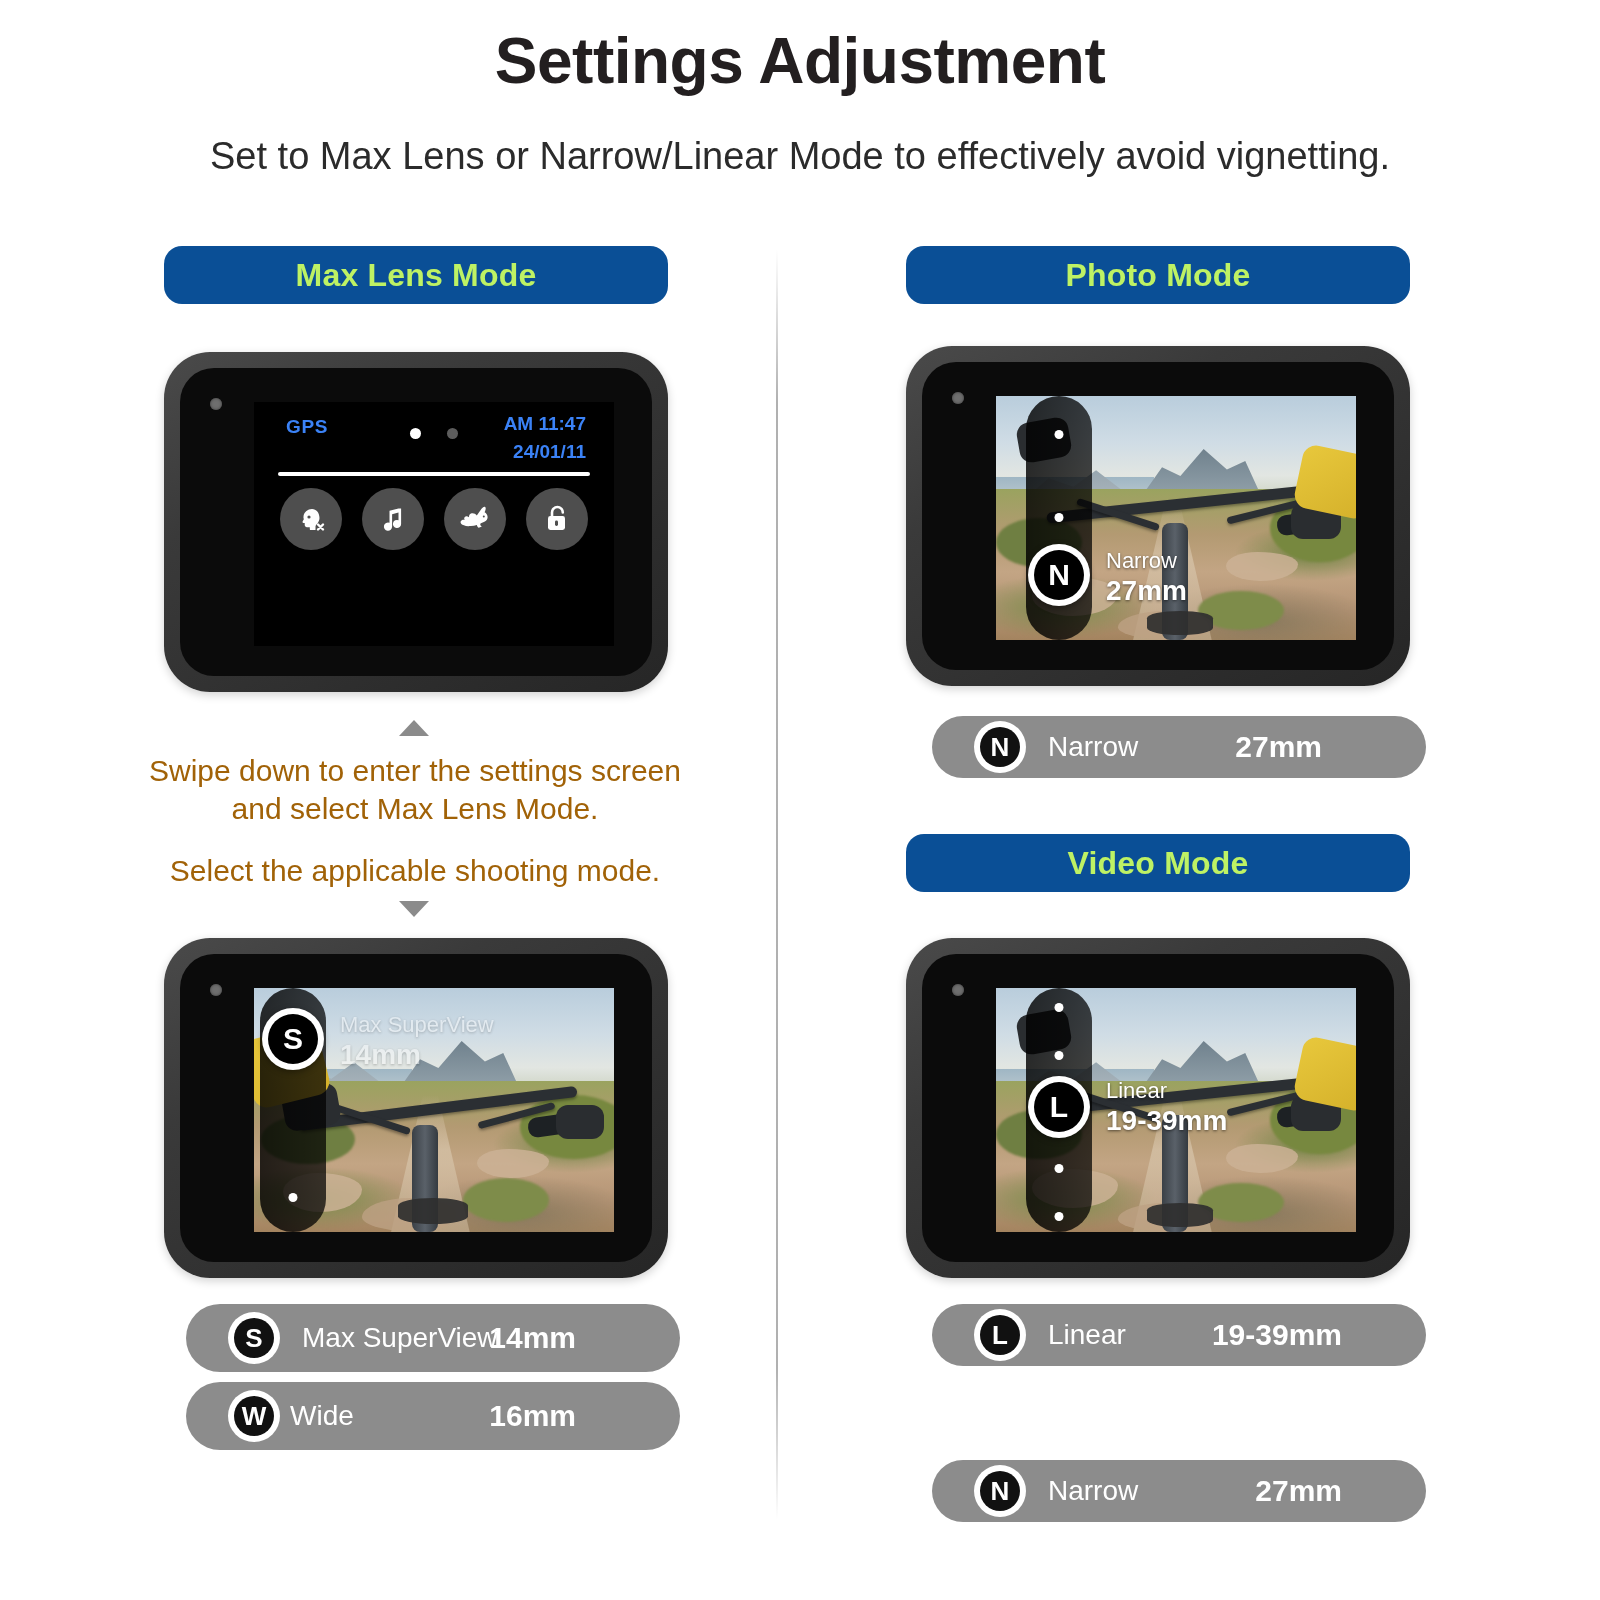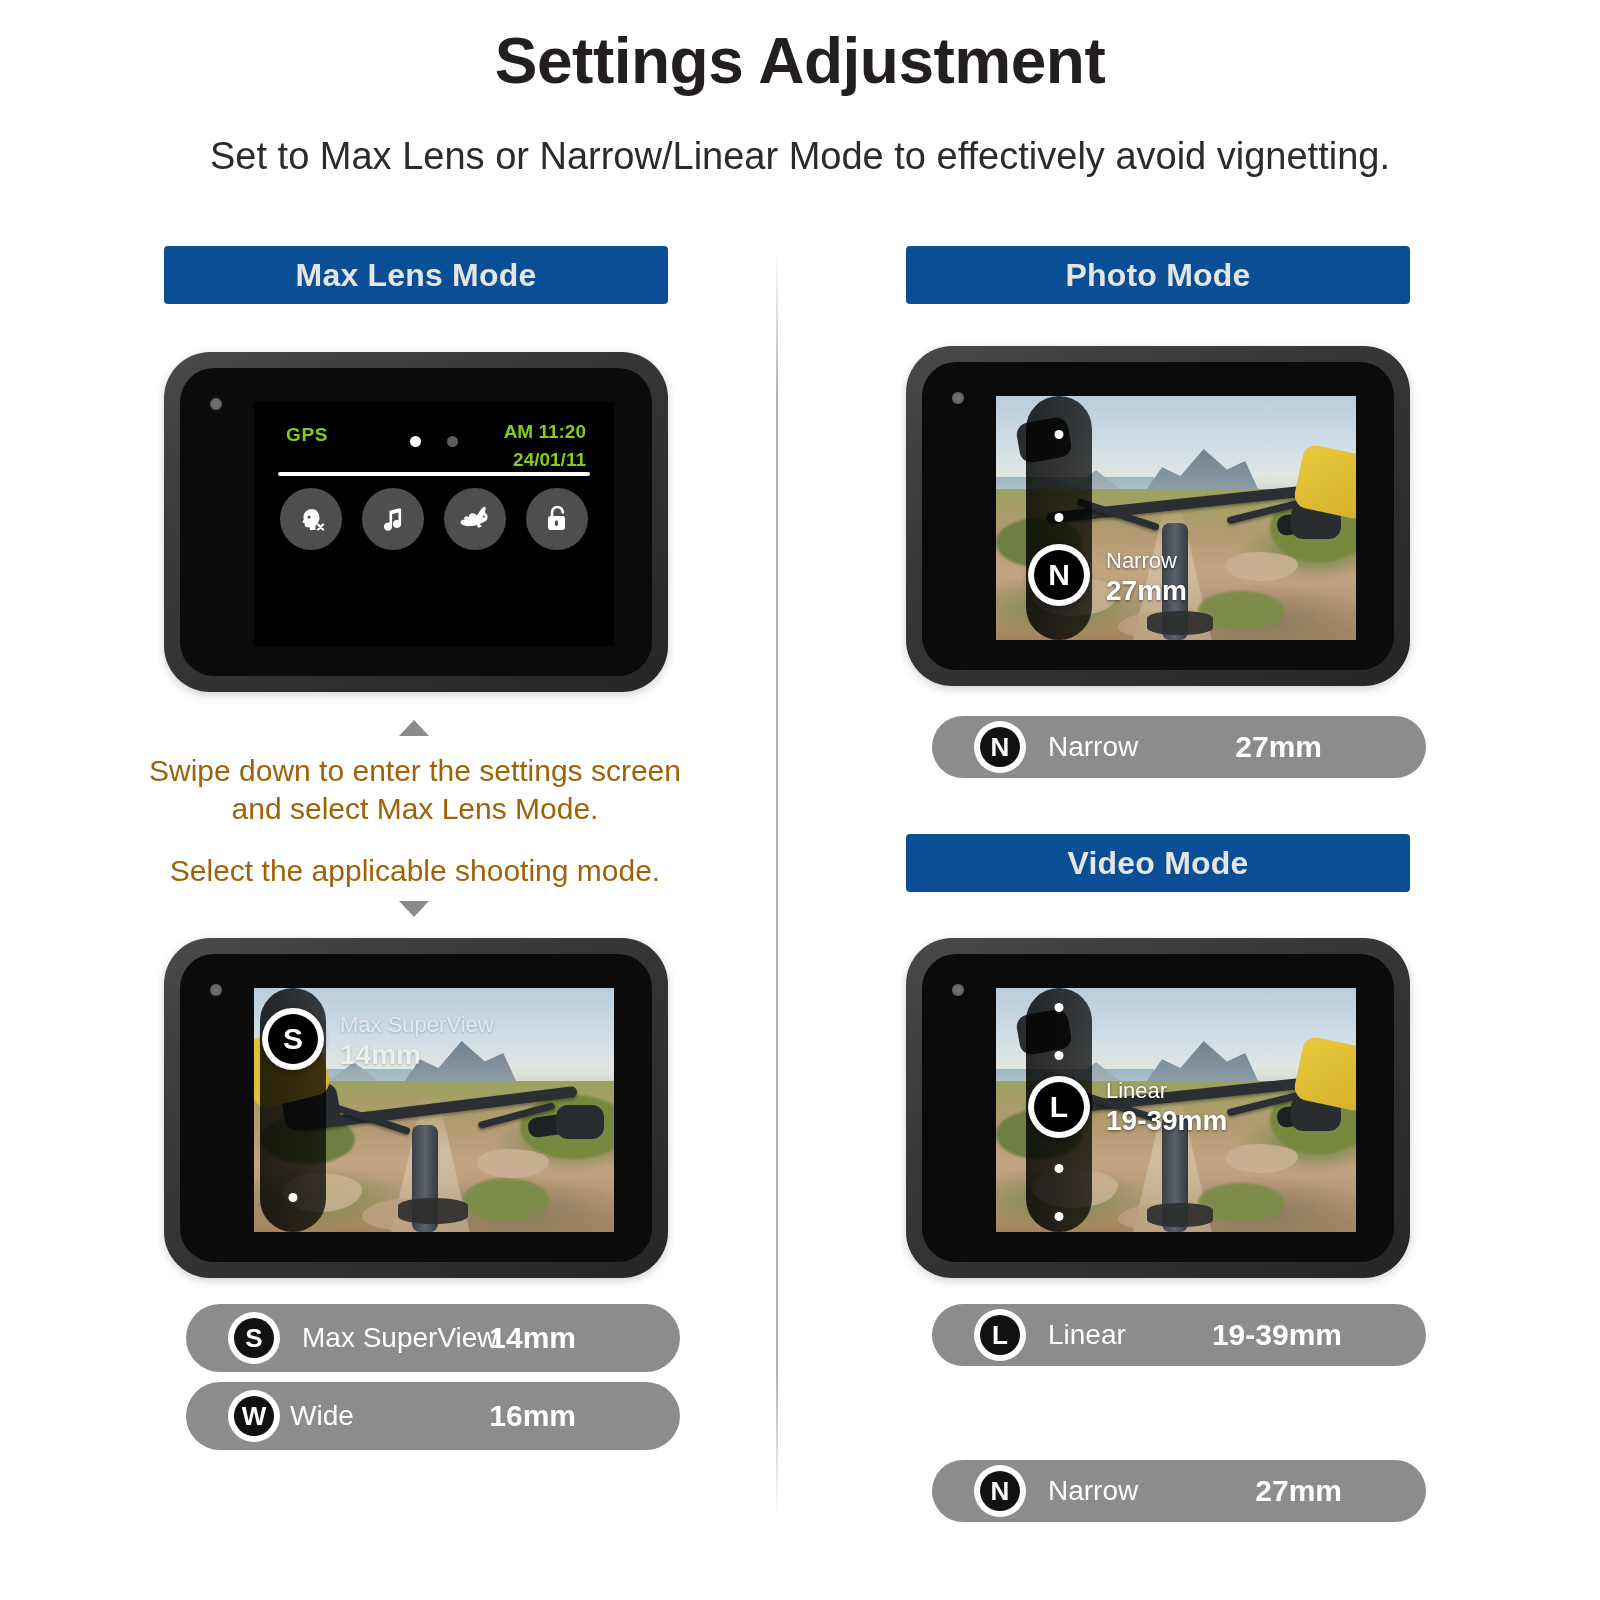--- a/index.html
+++ b/index.html
@@ -29,22 +29,22 @@
   
   .vdiv{
     position:absolute;left:776px;top:250px;width:2px;height:1270px;
     background:linear-gradient(to bottom,rgba(180,180,180,0) 0%,rgba(150,150,150,.75) 12%,rgba(150,150,150,.75) 88%,rgba(180,180,180,0) 100%);
   }
 
   
   .bluepill{
     position:absolute;
     background:#0a4f96;
-    border-radius:4px;
-    color:#e5e5e5;
+    border-radius:18px;
+    color:#bef264;
     font-size:32px;font-weight:bold;
     display:flex;align-items:center;justify-content:center;
     letter-spacing:.2px;
     text-align:right;
   }
 
   
   .camera{
     position:absolute;
     background:linear-gradient(150deg,#4a4a4a 0%,#3a3a3a 30%,#2e2e2e 70%,#262626 100%);
@@ -65,22 +65,22 @@
 
   
   .screen{
     position:absolute;
     background:#000;
     overflow:hidden;
   }
 
   
   .statusbar{
-    position:absolute;left:0;top:8px;width:100%;height:66px;
-    color:#84cc16;
+    position:absolute;left:0;top:0;width:100%;height:66px;
+    color:#3b82f6;
   }
   .sb-gps{position:absolute;left:32px;top:14px;font-size:19px;font-weight:bold;letter-spacing:.6px;}
   .sb-dots{position:absolute;left:50%;top:26px;transform:translateX(-50%);display:flex;gap:26px;}
   .sb-dots i{display:block;width:11px;height:11px;border-radius:50%;background:#5d5d5d;}
   .sb-dots i.on{background:#fff;}
   .sb-time{position:absolute;right:28px;top:8px;text-align:right;font-size:19px;font-weight:bold;line-height:1.45;}
   .sb-rule{position:absolute;left:24px;right:24px;top:70px;height:4px;background:#fff;border-radius:2px;}
 
   .tilegrid{position:absolute;left:0;right:0;top:86px;display:flex;flex-direction:column;gap:14px;align-items:center;}
   .tilerow{display:flex;gap:20px;}
@@ -201,21 +201,21 @@
       <div class="sensordot"></div>
       <div class="screen" style="left:74px;top:34px;width:360px;height:244px;">
 
         <div class="statusbar">
           <div class="sb-gps">GPS</div>
           <div class="sb-dots">
             <i class="on"></i>
             <i></i>
           </div>
           <div class="sb-time">
-            <div>AM 11:20</div>
+            <div>AM 11:47</div>
             <div>24/01/11</div>
           </div>
         </div>
         <div class="sb-rule"></div>
 
         <div class="tilegrid">
           <div class="tilerow">
 
             <div class="tile">
               <svg width="32" height="32" viewBox="0 0 32 32">

